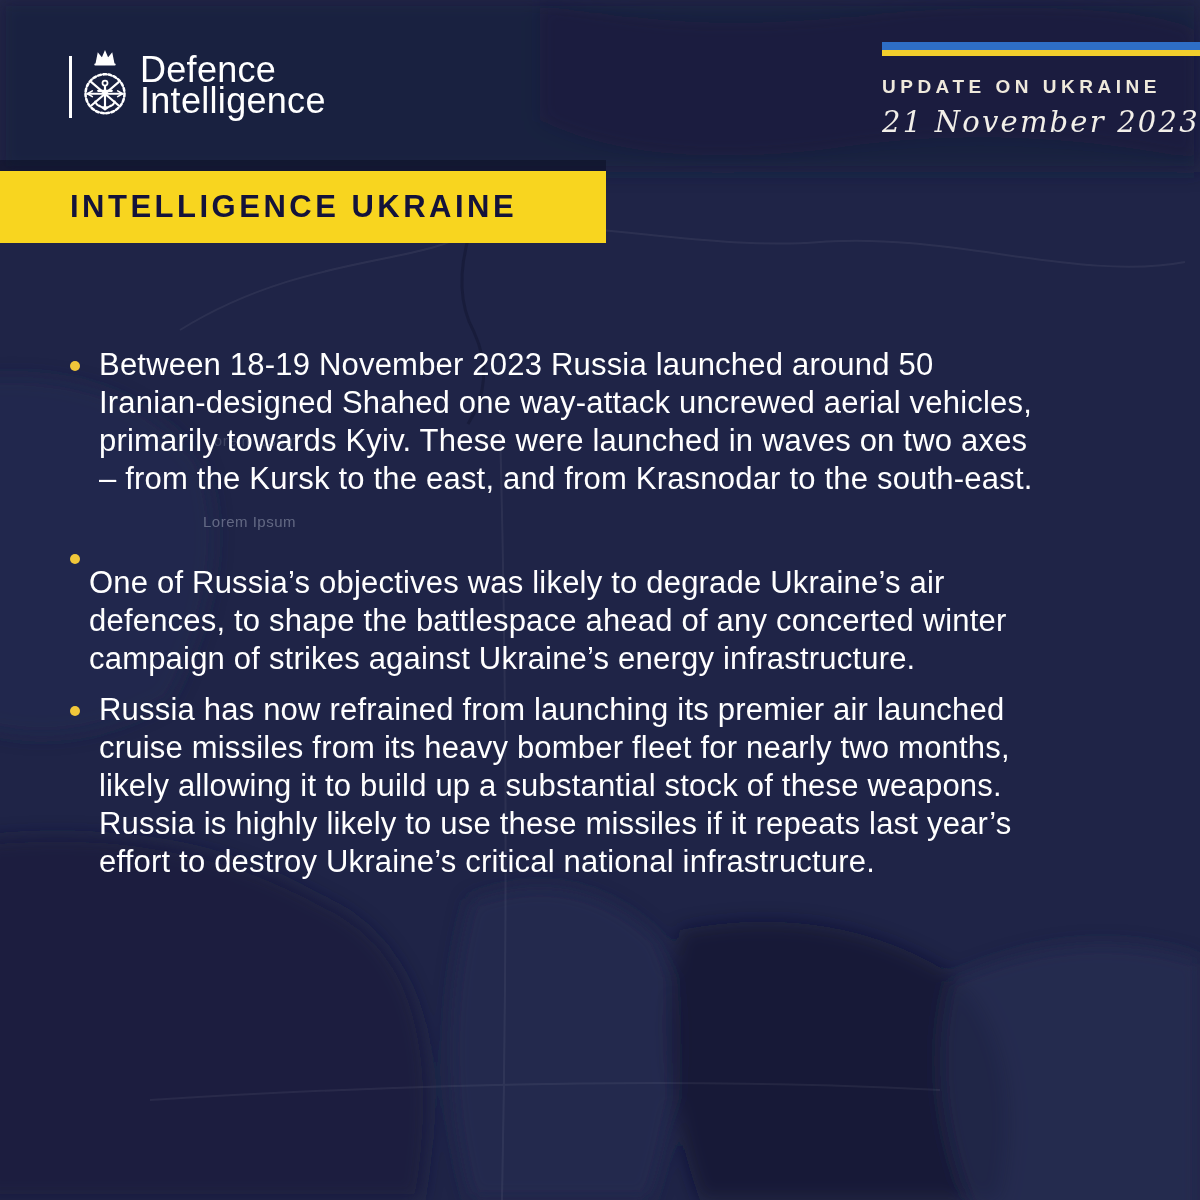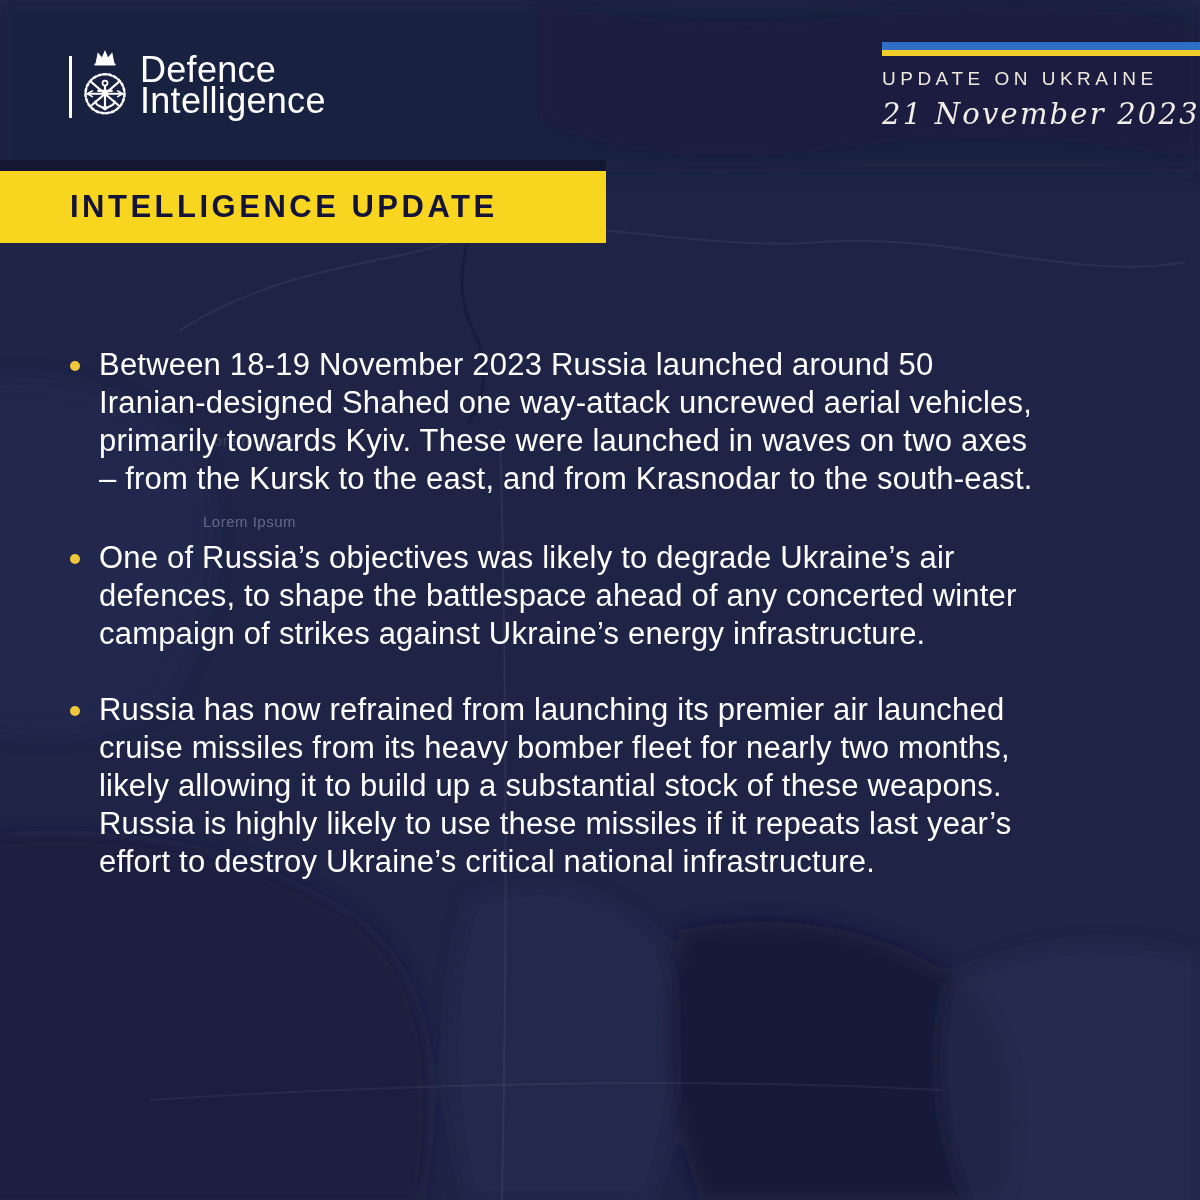--- a/index.html
+++ b/index.html
@@ -20,38 +20,38 @@
   .logo-bar{width:3px;height:62px;background:#fff;margin-top:8px;}
   .crest{width:50px;height:74px;margin-left:8px;}
   .logo-text{margin-left:10px;margin-top:6px;color:#fff;font-size:36px;line-height:31px;font-weight:400;letter-spacing:.3px;}
   .logo-text span{display:block;}
 
   
   .masthead{position:absolute;left:882px;top:42px;width:318px;}
   .flag{width:318px;height:14px;display:flex;flex-direction:column;}
   .flag-blue{height:8px;background:var(--flag_blue);}
   .flag-yellow{height:6px;background:var(--flag_yellow);}
-  .kicker{margin-top:12px;color:var(--header_cream);font-size:19px;font-weight:400;letter-spacing:4.5px;white-space:nowrap;}
+  .kicker{margin-top:20px;color:var(--header_cream);font-size:19px;font-weight:700;letter-spacing:4.5px;white-space:nowrap;}
   .date{margin-top:7px;color:#F2EFE9;font-family:"DejaVu Serif","Liberation Serif",serif;font-style:italic;font-size:29px;letter-spacing:2.2px;white-space:nowrap;}
 
   
   .banner-shadow{position:absolute;left:0;top:160px;width:606px;height:12px;background:rgba(9,11,30,.45);}
   .banner{position:absolute;left:0;top:171px;width:606px;height:72px;background:var(--accent_yellow);display:flex;align-items:center;}
   .banner span{margin-left:70px;color:var(--banner_text);font-size:31px;font-weight:800;letter-spacing:3.5px;white-space:nowrap;}
 
   
   .wm{position:absolute;font-size:15px;color:#9aa0b5;letter-spacing:.5px;}
   .wm1{left:203px;top:513px;opacity:.55;}
   .wm2{left:205px;top:432px;opacity:.25;}
 
   
   .bullet{position:absolute;left:70px;right:115px;display:flex;align-items:flex-start;}
   .dot{flex:0 0 10px;width:10px;height:10px;border-radius:50%;background:var(--bullet_dot);margin-top:15px;}
   .btext{margin-left:19px;color:var(--body_text);font-size:31px;line-height:38px;letter-spacing:.2px;white-space:pre-line;font-weight:400;}
-  .b1{top:346px;} .b2{top:539px;} .b3{top:691px;}
+  .b1{top:346px;} .b2{top:539px;flex-direction:column;} .b3{top:691px;}
 </style>
 </head>
 <body>
 
 <div class="page">
 
   <svg class="map" viewBox="0 0 1200 1200" preserveAspectRatio="none" aria-hidden="true">
     <defs>
         <filter id="soft" x="-20%" y="-20%" width="140%" height="140%">
           <feGaussianBlur stdDeviation="9"></feGaussianBlur>
@@ -99,21 +99,21 @@
     <div class="flag">
       <div class="flag-blue"></div>
       <div class="flag-yellow"></div>
     </div>
     <div class="kicker">UPDATE ON UKRAINE</div>
     <div class="date">21 November 2023</div>
   </div>
 
   <div class="banner-shadow"></div>
   <div class="banner">
-    <span>INTELLIGENCE UPDATE</span>
+    <span>INTELLIGENCE UKRAINE</span>
   </div>
 
   <div class="wm wm2">Lorem Ipsum</div>
   <div class="wm wm1">Lorem Ipsum</div>
 
   <main>
     <div class="bullet b1">
       <span class="dot"></span>
       <p class="btext">Between 18-19 November 2023 Russia launched around 50
 Iranian-designed Shahed one way-attack uncrewed aerial vehicles,

